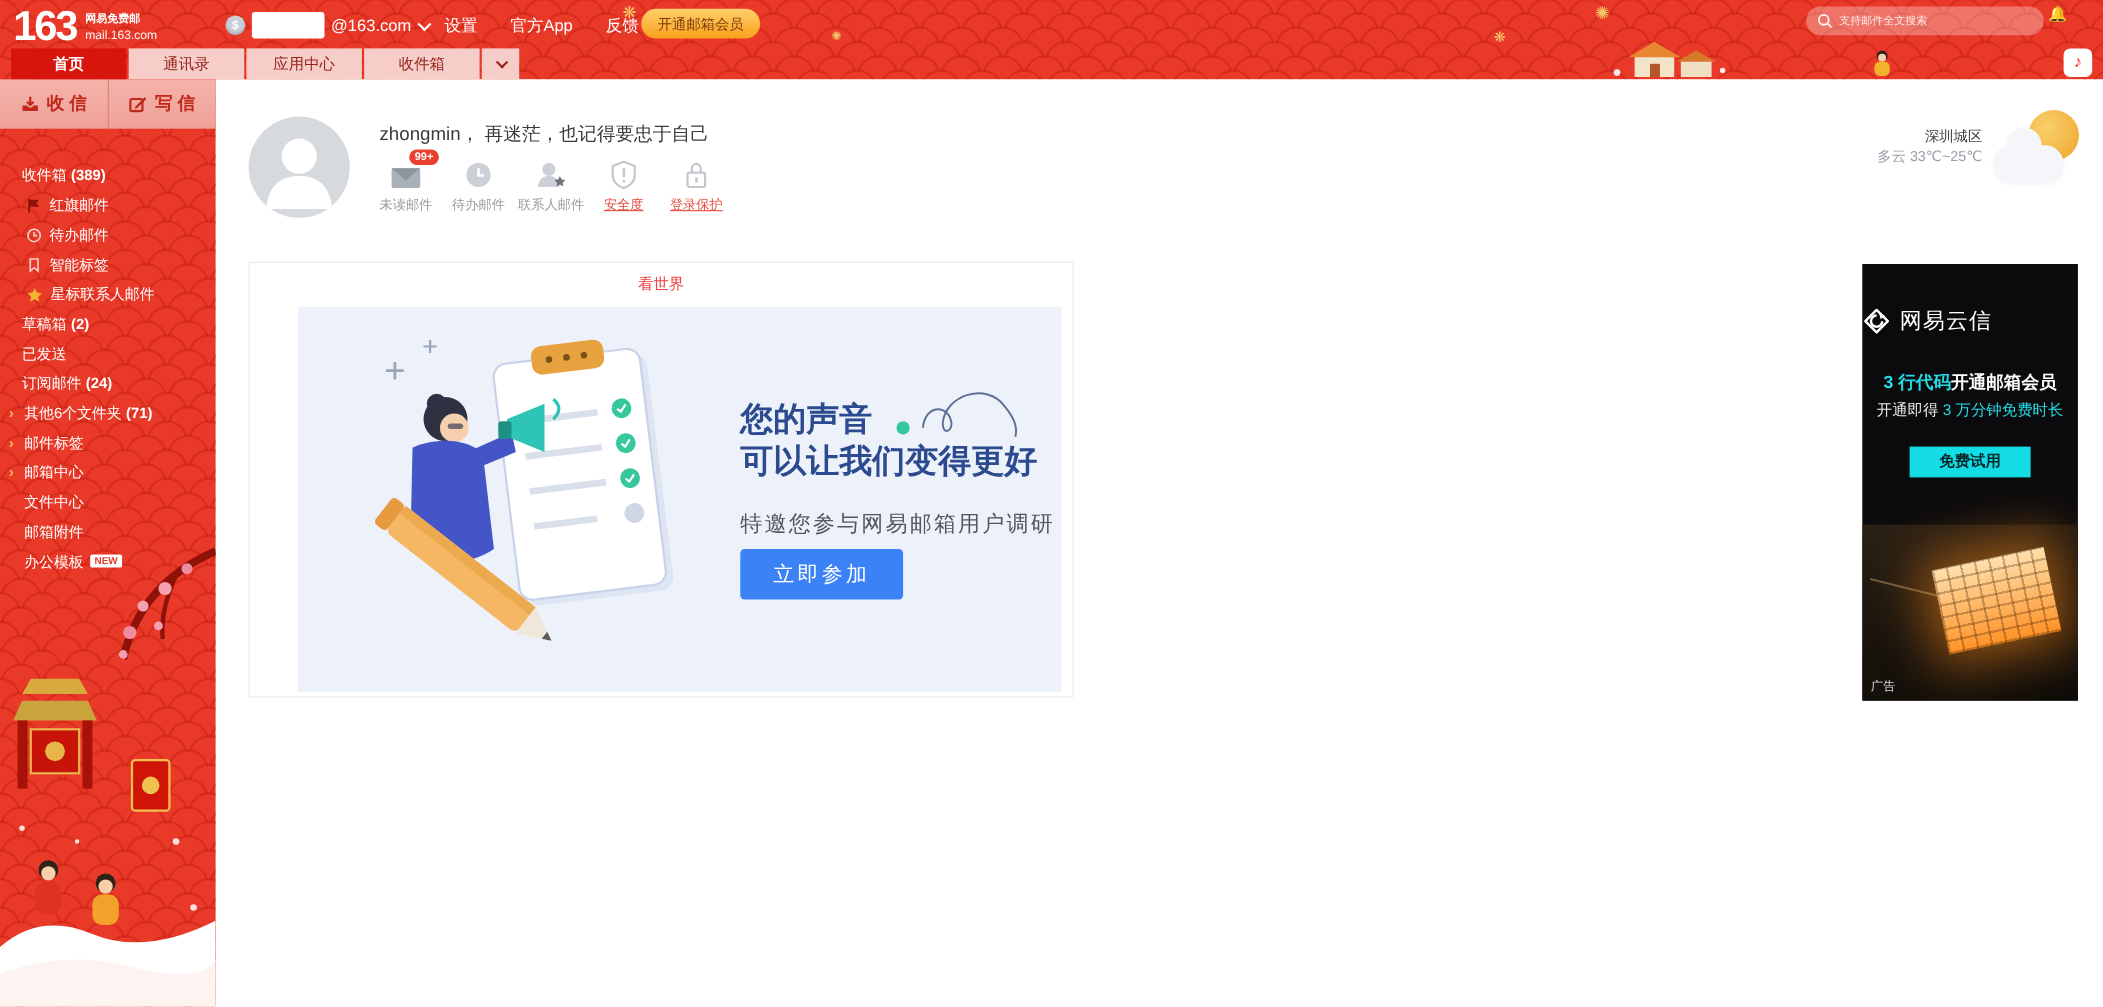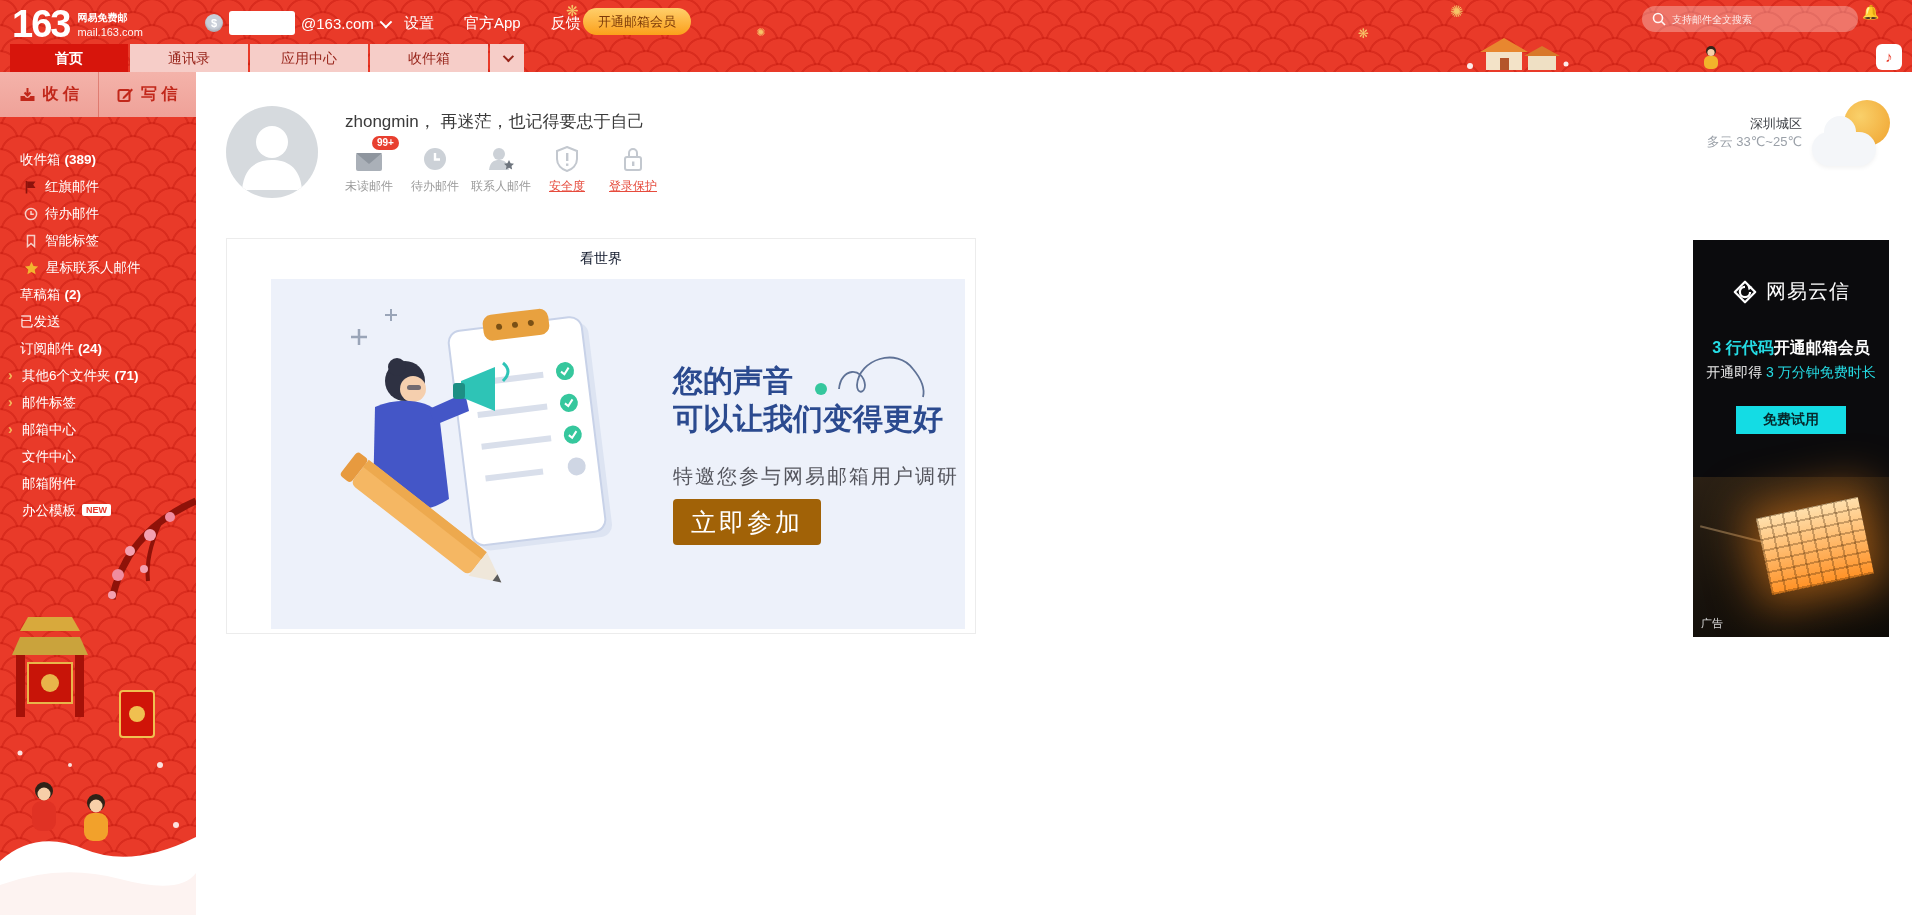--- a/index.html
+++ b/index.html
@@ -31,21 +31,21 @@
   .vip-pill { position:absolute; left:583px; top:8px; height:27px; line-height:27px; padding:0 15px; border-radius:14px;
     background:linear-gradient(#ffcf6b,#fba01b); color:#7c3a08; font-size:13px; cursor:pointer; }
   .searchbox { position:absolute; left:1642px; top:6px; width:216px; height:26px; border-radius:13px; background:rgba(255,255,255,.3); display:flex; align-items:center; padding:0 10px; }
   .searchbox input { flex:1; background:transparent; border:none; outline:none; color:#fff; font-size:10px; font-family:inherit; }
   .searchbox input::placeholder { color:rgba(255,255,255,.85); }
   .music-btn { position:absolute; left:1876px; top:44px; width:26px; height:26px; background:#fff; border-radius:6px; color:#e93a29; font-size:15px; text-align:center; line-height:26px; cursor:pointer; }
   .deco { position:absolute; pointer-events:none; }
   .fw { color:#f6c468; }
   
   .tabs { position:absolute; left:10px; top:44px; display:flex; gap:2px; }
-  .tab { width:118px; height:28px; line-height:28px; text-align:center; font-size:14px; background:#f6cdc8; color:#97241a; cursor:pointer; }
+  .tab { width:105px; height:28px; line-height:28px; text-align:center; font-size:14px; background:#f6cdc8; color:#97241a; cursor:pointer; }
   .tab.active { background:#d7150c; color:#fff; font-weight:bold; }
   .tab-more { width:34px; height:28px; background:#f6cdc8; cursor:pointer; display:flex; align-items:center; justify-content:center; }
   .tab-more .chev2 { width:8px; height:8px; border-right:2px solid #97241a; border-bottom:2px solid #97241a; transform:rotate(45deg) translateY(-2px); }
   
   .sidebar { position:absolute; left:0; top:72px; width:196px; height:843px; z-index:4; }
   .compose-bar { display:flex; height:45px; background:linear-gradient(#f4b3aa,#efa198); }
   .compose-btn { flex:1; display:flex; align-items:center; justify-content:center; gap:7px; color:#c1271a; font-size:16px; font-weight:bold; cursor:pointer; }
   .compose-btn:first-child { border-right:1px solid rgba(190,40,25,.35); }
   .side-list { padding-top:29px; position:relative; }
   .side-item { height:27px; line-height:27px; color:#fff; font-size:13.5px; cursor:pointer; white-space:nowrap; position:relative; }
@@ -70,32 +70,32 @@
   .w-text { text-align:right; }
   .w-city { font-size:13px; color:#3c3f45; line-height:18px; }
   .w-detail { font-size:13px; color:#9aa0a8; line-height:18px; }
   .w-icon { position:relative; width:84px; height:66px; }
   .w-sun { position:absolute; right:6px; top:0; width:46px; height:46px; border-radius:50%; background:radial-gradient(circle at 35% 35%,#f9d06a,#f0a32f); }
   .w-cloud { position:absolute; left:0; bottom:0; width:64px; height:34px; border-radius:20px; background:#f4f6f9; box-shadow:0 2px 4px rgba(0,0,0,.05); }
   .w-cloud::before { content:""; position:absolute; left:12px; top:-16px; width:32px; height:32px; border-radius:50%; background:#f4f6f9; }
   
   .card { position:absolute; left:30px; top:166px; width:750px; height:396px; background:#fff; border:1px solid #ececec; }
   .card-tabs { height:40px; display:flex; }
-  .ctab { flex:1; display:flex; align-items:center; justify-content:center; font-size:14px; color:#0f172a; cursor:pointer; position:relative; }
+  .ctab { flex:1; display:flex; align-items:center; justify-content:center; font-size:14px; color:#ef4444; cursor:pointer; position:relative; }
   .ctab.active { color:#d8281e; }
   .ctab.active::after { content:""; position:absolute; left:50%; bottom:0; transform:translateX(-50%); width:42px; height:3px; background:#d8281e; }
   .banner { position:absolute; left:10px; right:10px; top:40px; bottom:4px; background:#edf1fa; overflow:hidden;margin-left:34px; }
   .survey-t1 { position:absolute; left:402px; top:82px; font-size:30px; font-weight:bold; color:#2b4a8f; }
   .survey-t2 { position:absolute; left:402px; top:120px; font-size:30px; font-weight:bold; color:#2b4a8f; }
   .survey-sub { position:absolute; left:402px; top:184px; font-size:20px; color:#55565e; letter-spacing:2px; }
-  .survey-btn { position:absolute; left:402px; top:220px; width:148px; height:46px; background:#a16207; border-radius:4px; color:#fff; font-size:25px; display:flex; align-items:center; justify-content:center; letter-spacing:3px; cursor:pointer; }
+  .survey-btn { position:absolute; left:402px; top:220px; width:148px; height:46px; background:#3b82f6; border-radius:4px; color:#fff; font-size:19px; display:flex; align-items:center; justify-content:center; letter-spacing:3px; cursor:pointer; }
   .doodle { position:absolute; left:540px; top:58px; }
   
   .ad { position:absolute; right:23px; top:168px; width:196px; height:397px; background:#0b0b0d; cursor:pointer; overflow:hidden; }
-  .ad-logo { position:absolute; left:0; top:38px; width:100%; display:flex; align-items:center; justify-content:center; gap:8px; }
+  .ad-logo { position:absolute; left:0; top:38px; width:100%; display:flex; align-items:center; gap:8px; }
   .ad-brand { color:#fff; font-size:20px; letter-spacing:1px; }
   .ad-h { position:absolute; left:0; top:98px; width:100%; text-align:center; font-size:16px; font-weight:bold; }
   .ad-h .cy { color:#25dce4; }
   .ad-h .wh { color:#fff; }
   .ad-s { position:absolute; left:0; top:124px; width:100%; text-align:center; font-size:14px; }
   .ad-s .wh { color:#e8e8e8; }
   .ad-s .cy { color:#25dce4; }
   .ad-btn { position:absolute; left:43px; top:166px; width:110px; height:28px; background:#14dce4; color:#06282b; font-size:14px; font-weight:bold; display:flex; align-items:center; justify-content:center; }
   .ad-photo { position:absolute; left:0; bottom:0; width:100%; height:160px; background:linear-gradient(160deg,#2b2115 0%,#17120c 55%,#0d0b08 100%); }
   .ad-cube { position:absolute; right:22px; top:30px; width:104px; height:78px; transform:rotate(-12deg);

